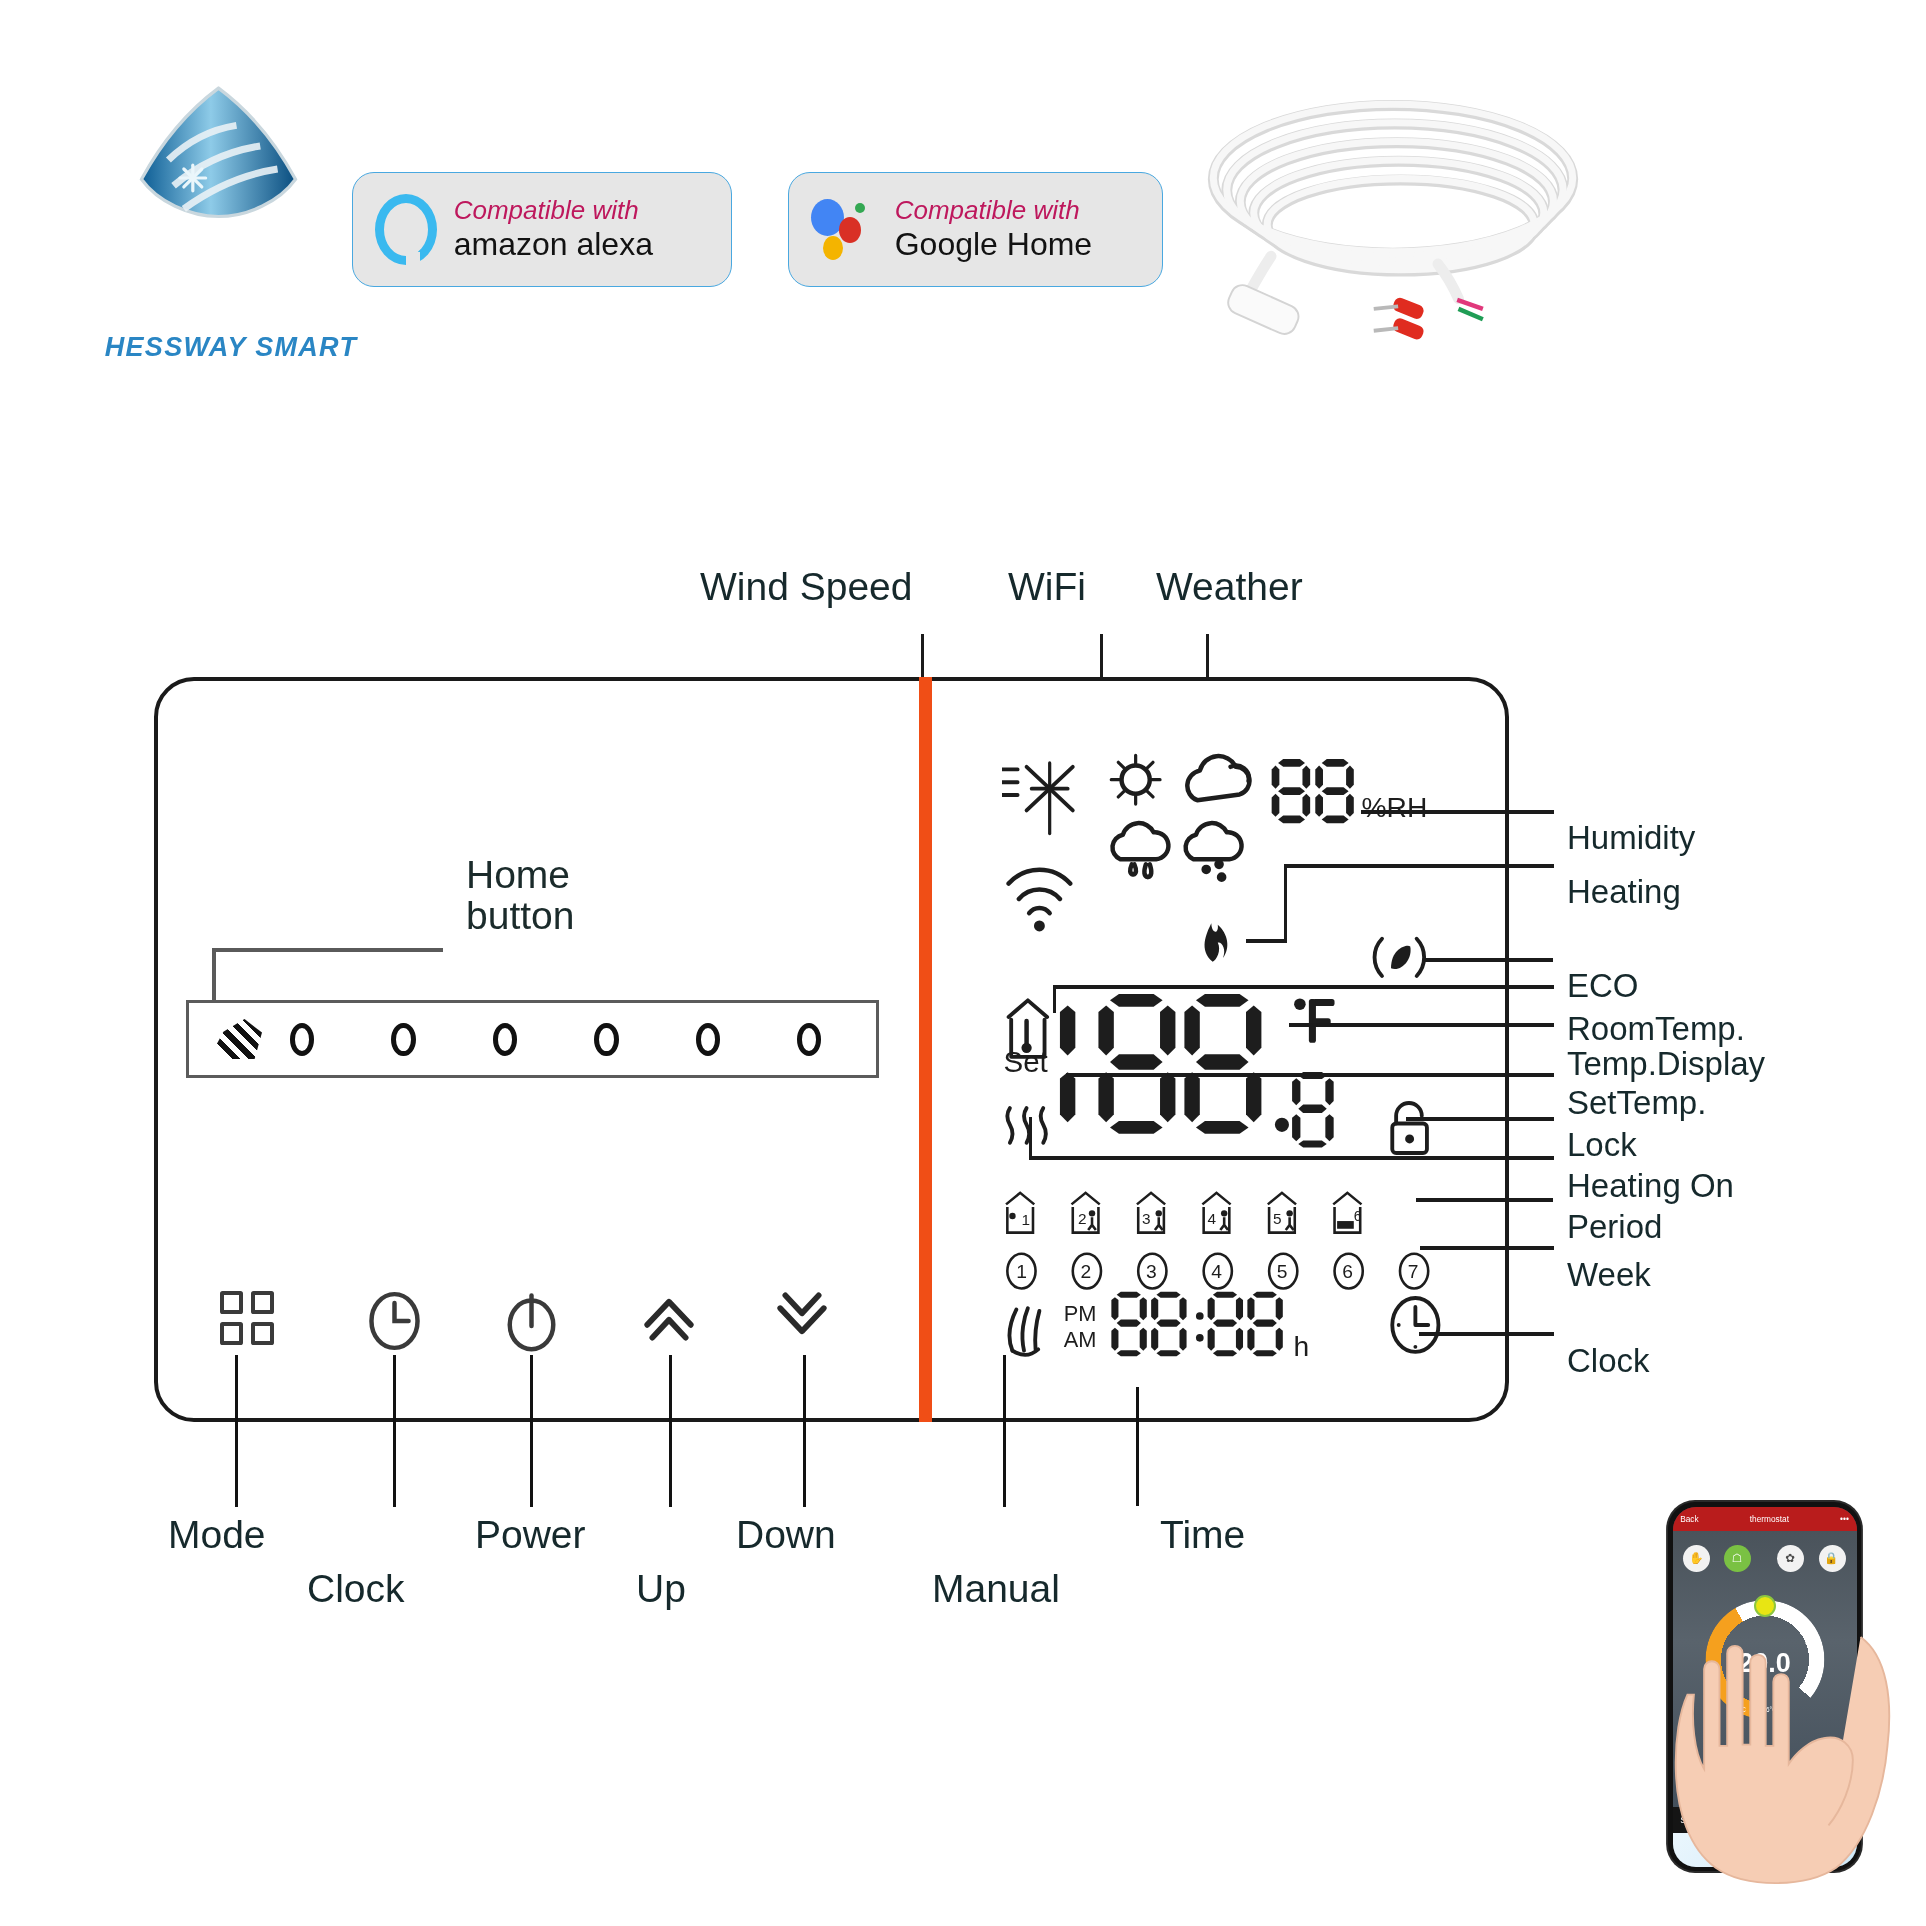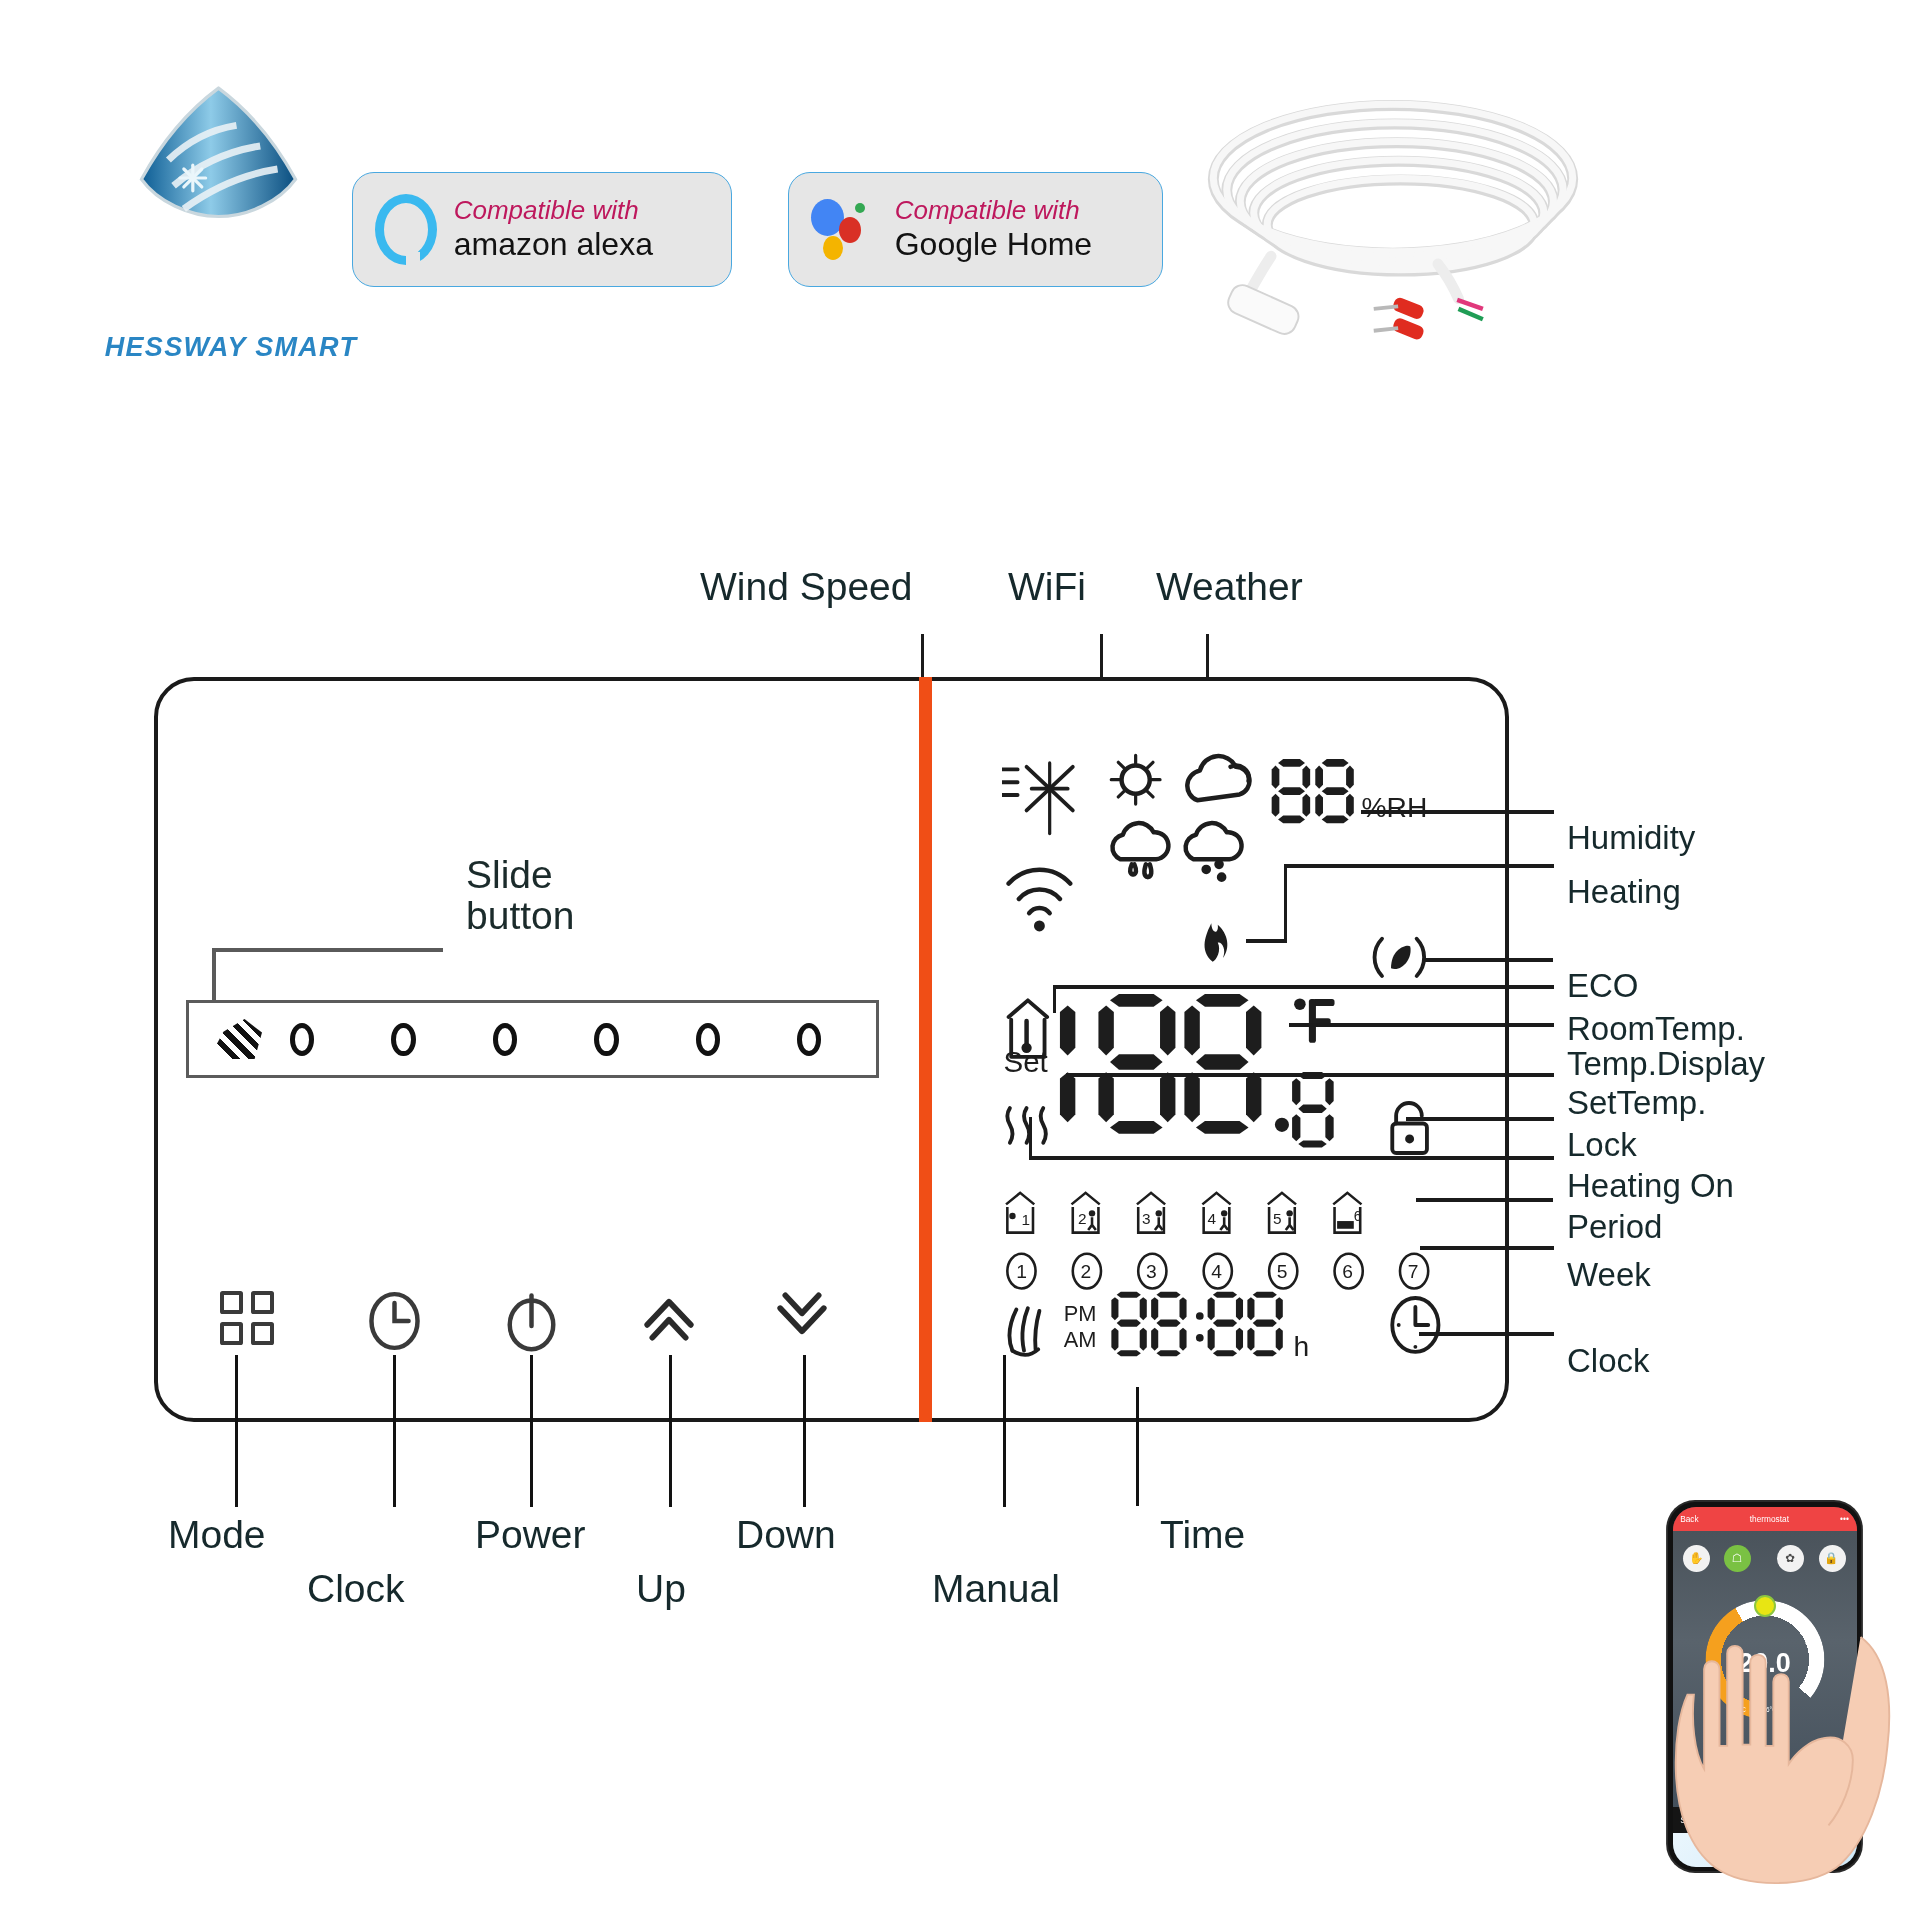--- a/index.html
+++ b/index.html
@@ -74,21 +74,21 @@
   
   .cl{position:absolute;font-size:33px;color:#16292c;white-space:nowrap;margin-top:37px;}
   .lead{position:absolute;height:3.9px;background:#1b1b1b;}
   .lead-v{position:absolute;width:3.2px;background:#1b1b1b;}
 
   
   #phone{left:1668px;top:1502px;width:212px;height:385px;}
   #phone-body{position:absolute;left:0;top:0;width:193px;height:369px;background:#111;
       border-radius:27px;box-shadow:0 0 0 1.9px #2a2a2a;overflow:hidden;}
   #phone-screen{position:absolute;left:4.5px;top:4.5px;width:184px;height:360px;border-radius:23px;overflow:hidden;background:#3d464e;}
-  #ph-header{height:24.4px;background:#ef4444;display:flex;align-items:center;
+  #ph-header{height:24.4px;background:#b91c1c;display:flex;align-items:center;
       justify-content:space-between;padding:0 7.7px;color:#fff;font-size:8.3px;}
   #ph-main{position:relative;height:276px;
       background:linear-gradient(180deg,#4a535b 0%,#59636c 40%,#44505c 100%);}
   .ph-circ{position:absolute;top:14px;width:27px;height:27px;border-radius:50%;
       background:#f2f2f2;display:flex;align-items:center;justify-content:center;
       font-size:11.6px;color:#4a4a4a;}
   .ph-circ.active{background:#7ac143;color:#fff;}
   #ph-dial{position:absolute;left:50%;top:69px;transform:translateX(-50%);
       width:119px;height:119px;border-radius:50%;
       background:conic-gradient(from 180deg,#f5a01e 0deg 150deg,#ffffff 150deg 310deg,transparent 310deg 360deg);
@@ -192,21 +192,21 @@
 <div class="abs lbl-big" style="left:1008px;top:565px;">WiFi</div>
 <div class="lead-v" style="left:1100px;top:634px;height:295px;"></div>
 
 <div class="abs lbl-big" style="left:1156px;top:565px;">Weather</div>
 <div class="lead-v" style="left:1206px;top:634px;height:148px;"></div>
 
 <div class="abs" id="device"></div>
 <div class="abs" id="orange-bar"></div>
 
 <div class="abs" id="slide-label">
-  <div>Slide</div>
+  <div>Home</div>
   <div>button</div>
 </div>
 <div class="abs" id="slide-leader-h"></div>
 <div class="abs" id="slide-leader-v"></div>
 
 <div class="abs" id="slide-box">
   <div id="slide-hatch"></div>
   <div style="display:flex;gap:77px;">
     <div class="slide-dot"></div>
     <div class="slide-dot"></div>

